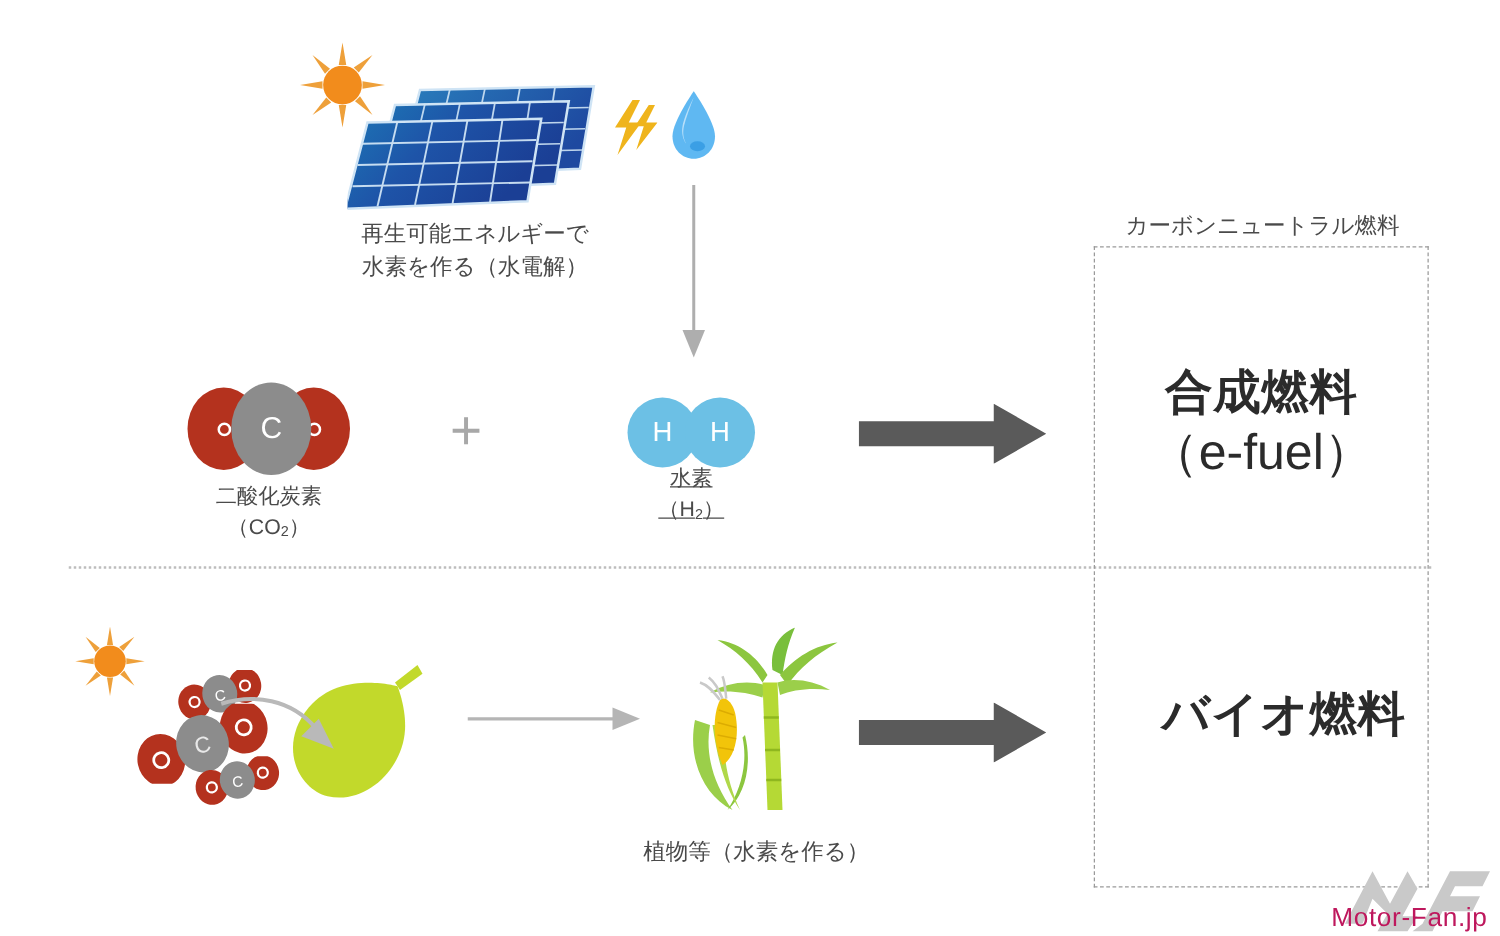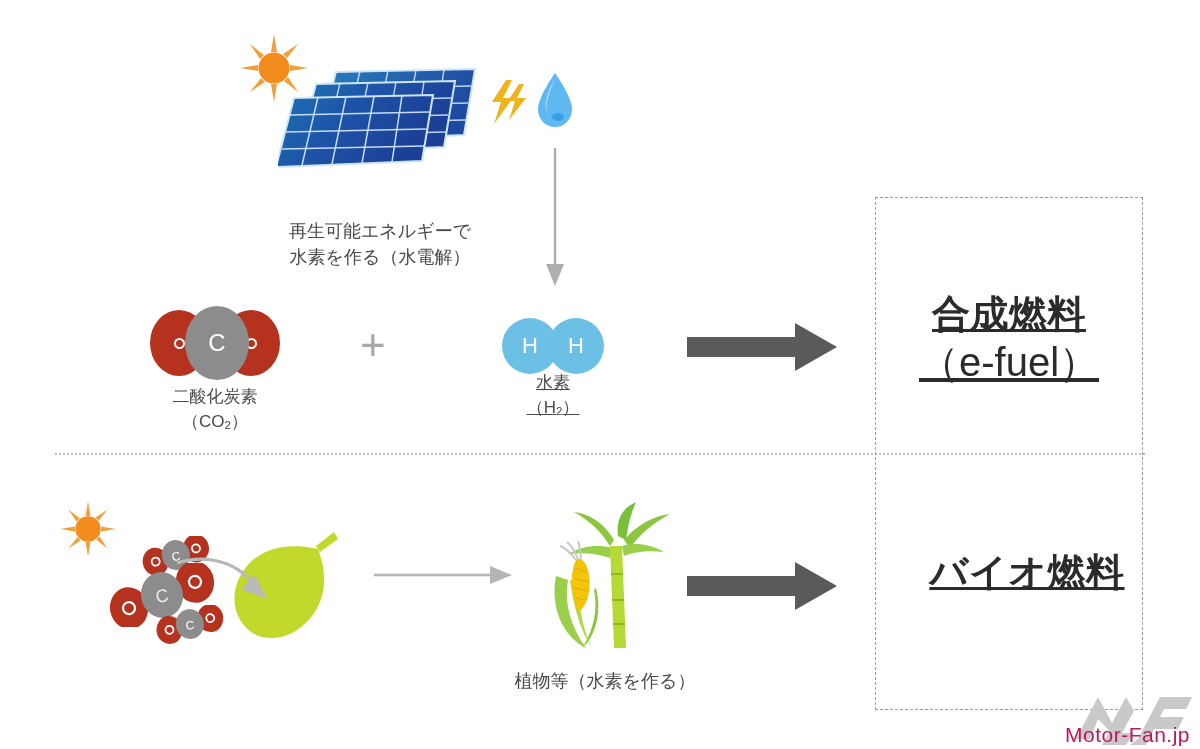--- a/index.html
+++ b/index.html
@@ -25,21 +25,21 @@
   #cn-title {
     position:absolute; left:860px; top:168px; width:300px;
     font-size:18px; color:#4a4a4a; text-align:center; white-space:nowrap;
   }
   #cn-box {
     position:absolute; left:875px; top:197px; width:268px; height:513px;
     border:1.5px dashed #9a9a9a; box-sizing:border-box;
   }
   #efuel-text, #bio-text {
     position:absolute; width:268px; text-align:center;
-    font-weight:bold; color:#2b2b2b; line-height:1.2;text-decoration:underline;
+    font-weight:bold; color:#2b2b2b; line-height:1.2;
   }
   #efuel-text { left:875px; top:292px; }
   #efuel-text .l1 { font-size:38px; letter-spacing:0.5px; }
   #efuel-text .l2 { font-size:40px; font-weight:normal; }
   #bio-text { left:893px; top:550px; font-size:38px; letter-spacing:0.5px; }
 
   
   .block-arrow { position:absolute; }
 
   
@@ -159,21 +159,21 @@
     <path d="M20 1 C20 1 37 25 37 37 C37 47.5 29.4 55 20 55 C10.6 55 3 47.5 3 37 C3 25 20 1 20 1 Z" fill="#5fb8f2"></path>
     <path d="M20 6 C20 6 13 19 11 29 C10 34 11.5 40 14 43 C11 38 11 32 13 26 C15 19 20 6 20 6 Z" fill="#ffffff" opacity="0.55"></path>
     <ellipse cx="23" cy="45" rx="6" ry="4" fill="#2f97e0" opacity="0.75"></ellipse>
   </svg>
 
   <svg style="position:absolute;left:543px;top:148px;" width="24" height="140" viewBox="0 0 24 140">
     <line x1="12" y1="0" x2="12" y2="120" stroke="#aeaeae" stroke-width="2.4"></line>
     <polygon points="12,138 3,116 21,116" fill="#aeaeae"></polygon>
   </svg>
 
-  <div class="lbl lbl-md" style="left:250px; top:174px; width:260px;margin-top:44px;">
+  <div class="lbl lbl-md" style="left:250px; top:174px; width:260px;">
     <div>再生可能エネルギーで</div>
     <div>水素を作る（水電解）</div>
   </div>
 
   <div class="mol" id="co2-main">
     <div class="atom atom-o o1 ring"></div>
     <div class="atom atom-c c">C</div>
     <div class="atom atom-o o2 ring"></div>
   </div>
 
@@ -294,20 +294,21 @@
       <path d="M41 57 C40 48 40 44 38 39"></path>
     </g>
   </svg>
 
   <svg class="block-arrow" style="left:687px;top:562px;" width="150" height="48" viewBox="0 0 150 48">
     <polygon points="0,14 108,14 108,0 150,24 108,48 108,34 0,34" fill="#5a5a5a"></polygon>
   </svg>
 
   <div class="lbl lbl-md" style="left:455px; top:668px; width:300px;">植物等（水素を作る）</div>
 
+  <div id="cn-title">カーボンニュートラル燃料</div>
   <div id="cn-box"></div>
   <div id="efuel-text">
     <div class="l1">合成燃料</div>
     <div class="l2">（e-fuel）</div>
   </div>
   <div id="bio-text">バイオ燃料</div>
 
   <svg id="watermark" width="122" height="58" viewBox="0 0 122 58">
     <g fill="#c9c9c9">
       <path d="M4 50 L26 8 L40 34 L54 8 L62 22 L50 44 L62 44 L54 56 L30 56 L38 42 L26 30 L18 50 Z"></path>

